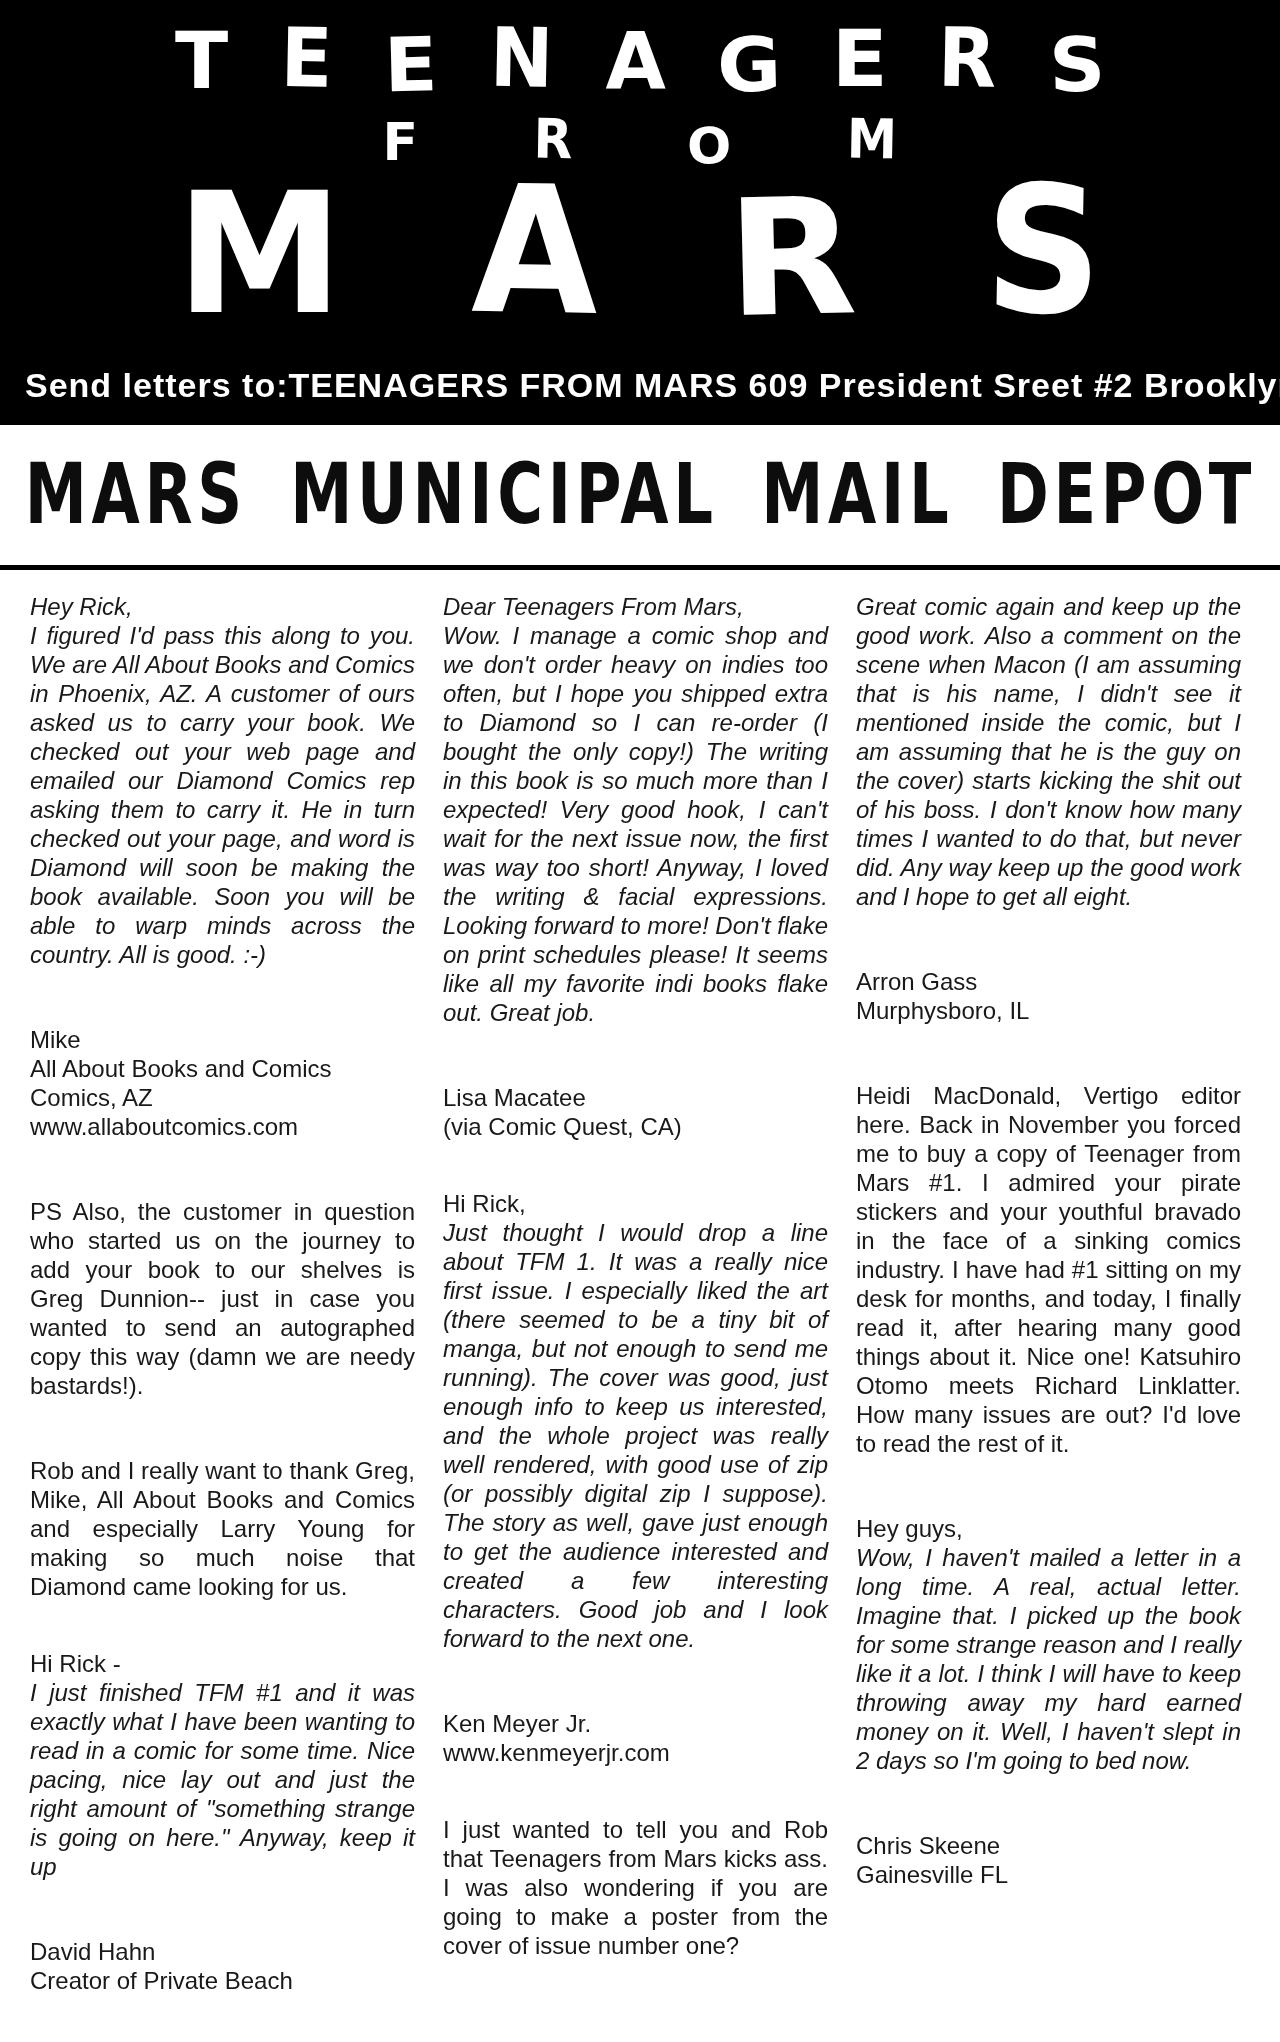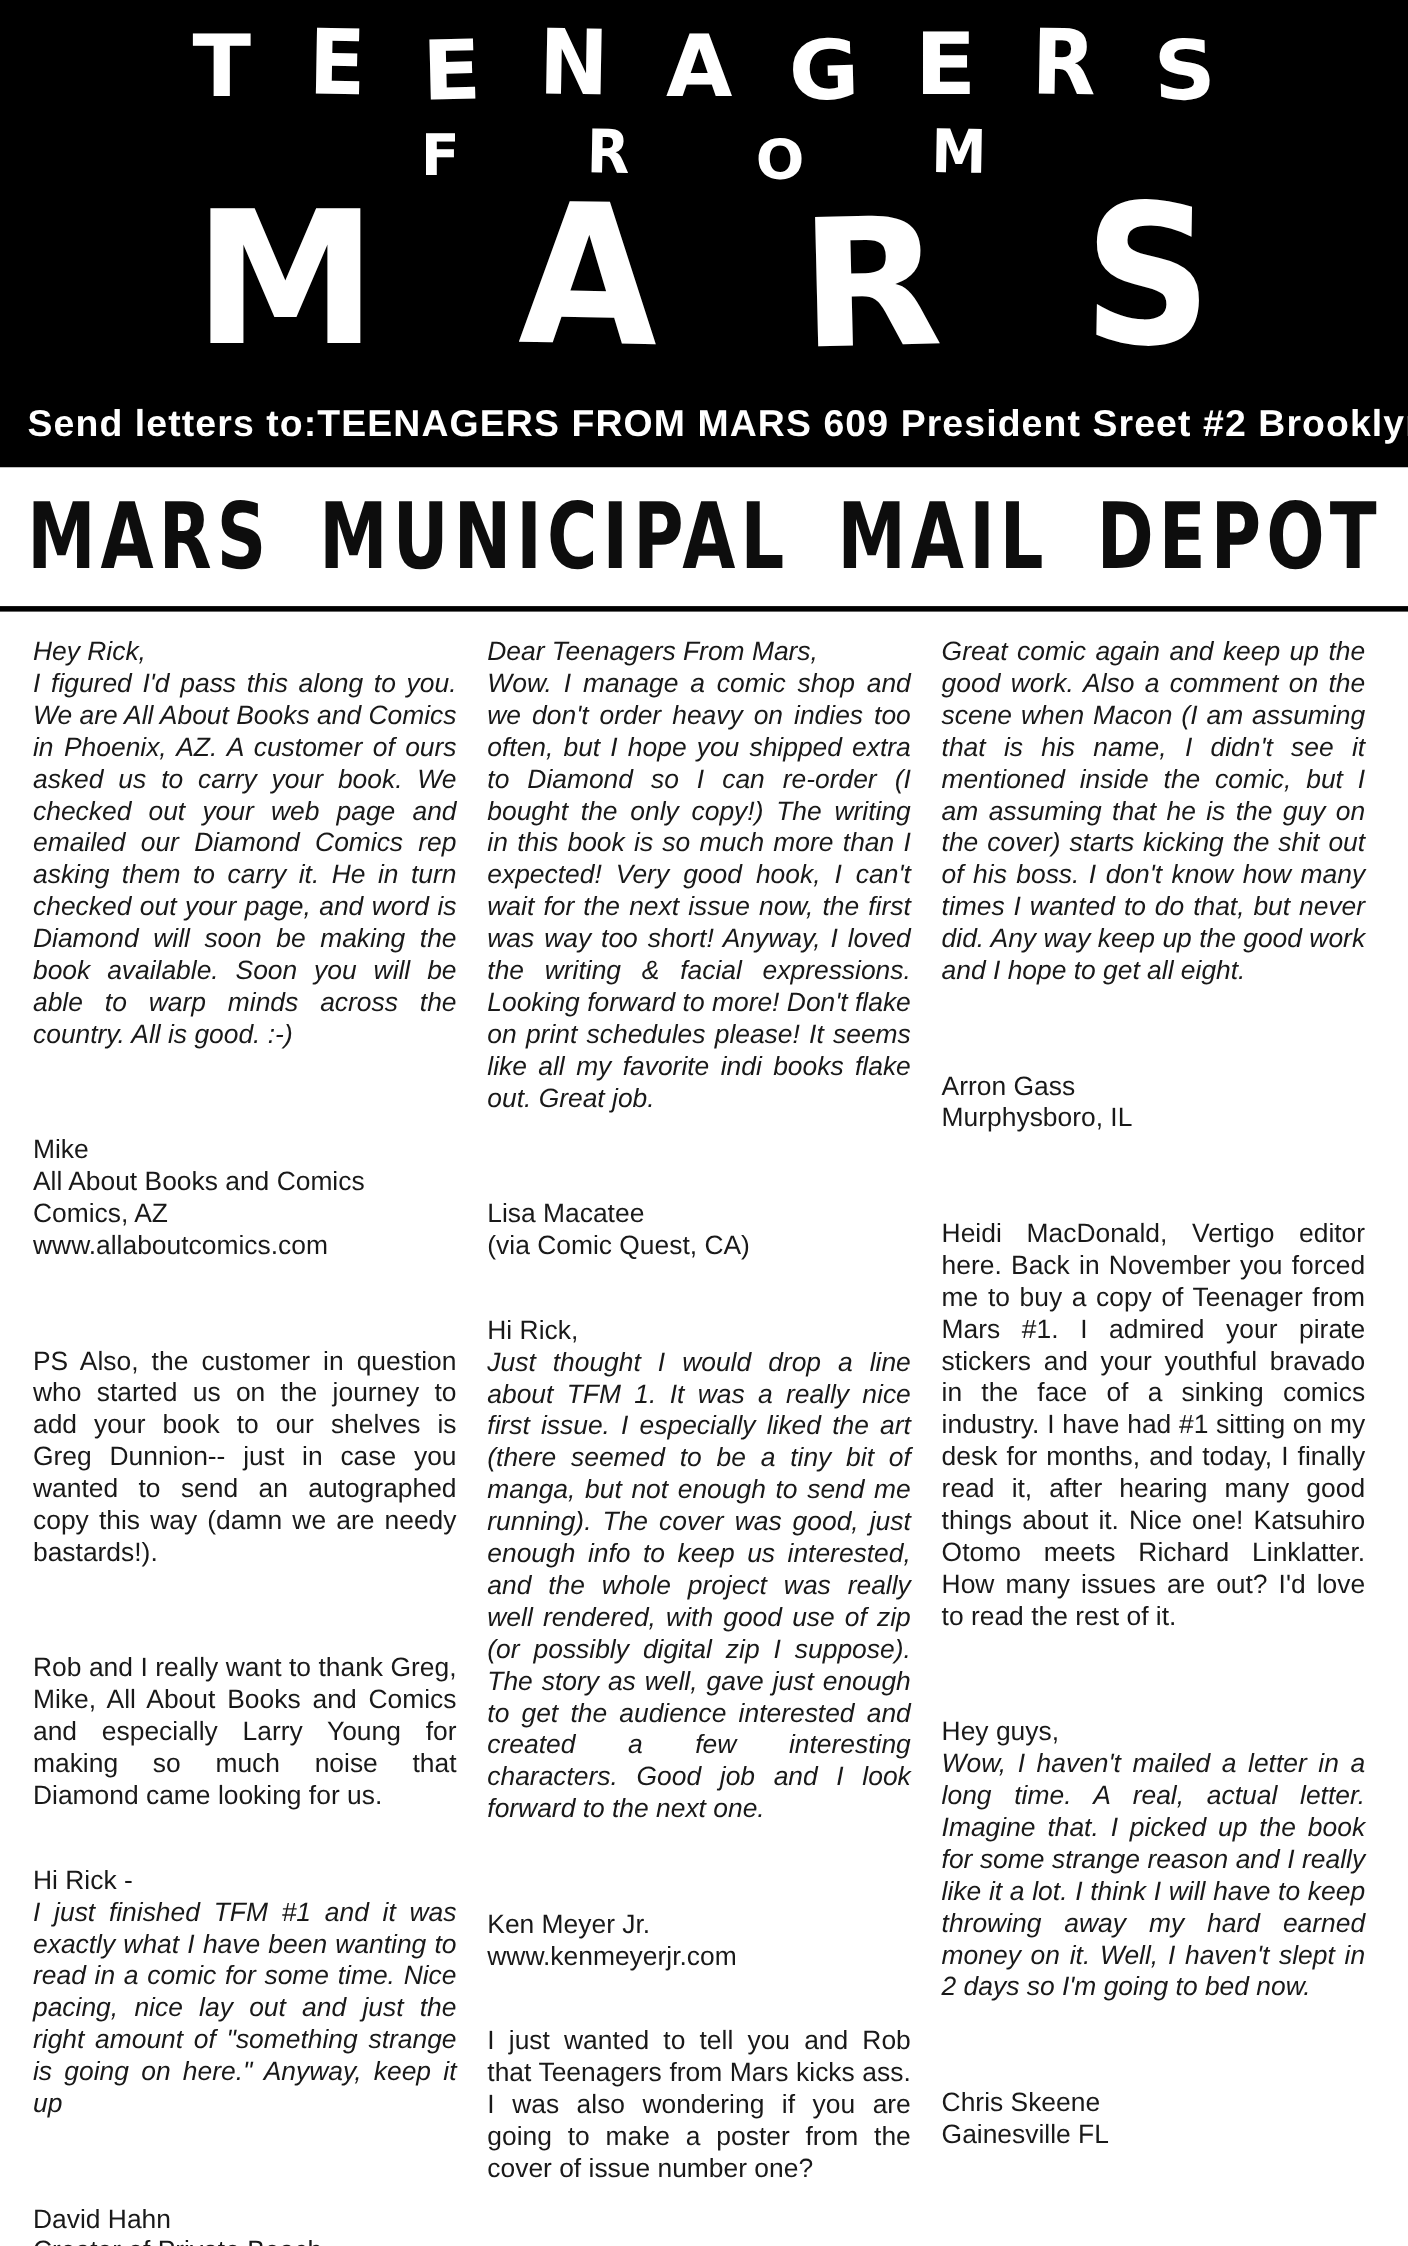--- a/index.html
+++ b/index.html
@@ -14,33 +14,33 @@
   .row-from{width:515px;font-size:52px;height:54px;margin-top:14px;align-items:flex-end;}
   .row-mars{width:928px;font-size:168px;height:158px;margin-top:12px;align-items:flex-end;}
   .logo-letter{display:block;}
   .logo-letter:nth-child(2n){transform:translateY(-3px) rotate(1deg) scale(0.97,1.05);}
   .logo-letter:nth-child(3n){transform:translateY(4px) rotate(-1.4deg) scale(1,0.96);}
   .logo-letter:nth-child(7n){transform:translateY(-2px) scale(1.05,1);}
   .address{color:#ffffff;font-weight:bold;font-size:34px;letter-spacing:1px;
            padding-left:25px;margin-top:28px;white-space:nowrap;}
 
   
-  .depot-wrap{height:126px;display:flex;align-items:center;justify-content:center;background:#ffffff;}
+  .depot-wrap{height:140px;display:flex;align-items:center;justify-content:center;background:#ffffff;}
   .depot-title{margin:0;font-family:"DejaVu Sans",sans-serif;font-weight:bold;color:#0d0d0d;
                font-size:80px;line-height:1;letter-spacing:6px;word-spacing:22px;
                white-space:nowrap;transform:scale(0.78,1.04);}
   .rule{height:5px;background:#000000;}
 
   
   .columns{display:flex;gap:28px;padding:22px 30px 0 30px;box-sizing:border-box;}
   .col{flex:0 0 385px;width:385px;font-size:24px;line-height:29px;color:#191919;}
   .para{text-align:justify;}
   .bold{font-weight:normal;}
   .gap-none{margin-top:0;font-style:italic;}
-  .gap-line{margin-top:76px;}
+  .gap-line{margin-top:56px;}
   .gap-big{margin-top:48px;}
 </style>
 </head>
 <body>
 
 <div class="page">
 
   <header class="masthead">
     <div class="logo">
       <div class="logo-row row-teenagers split-letters">

